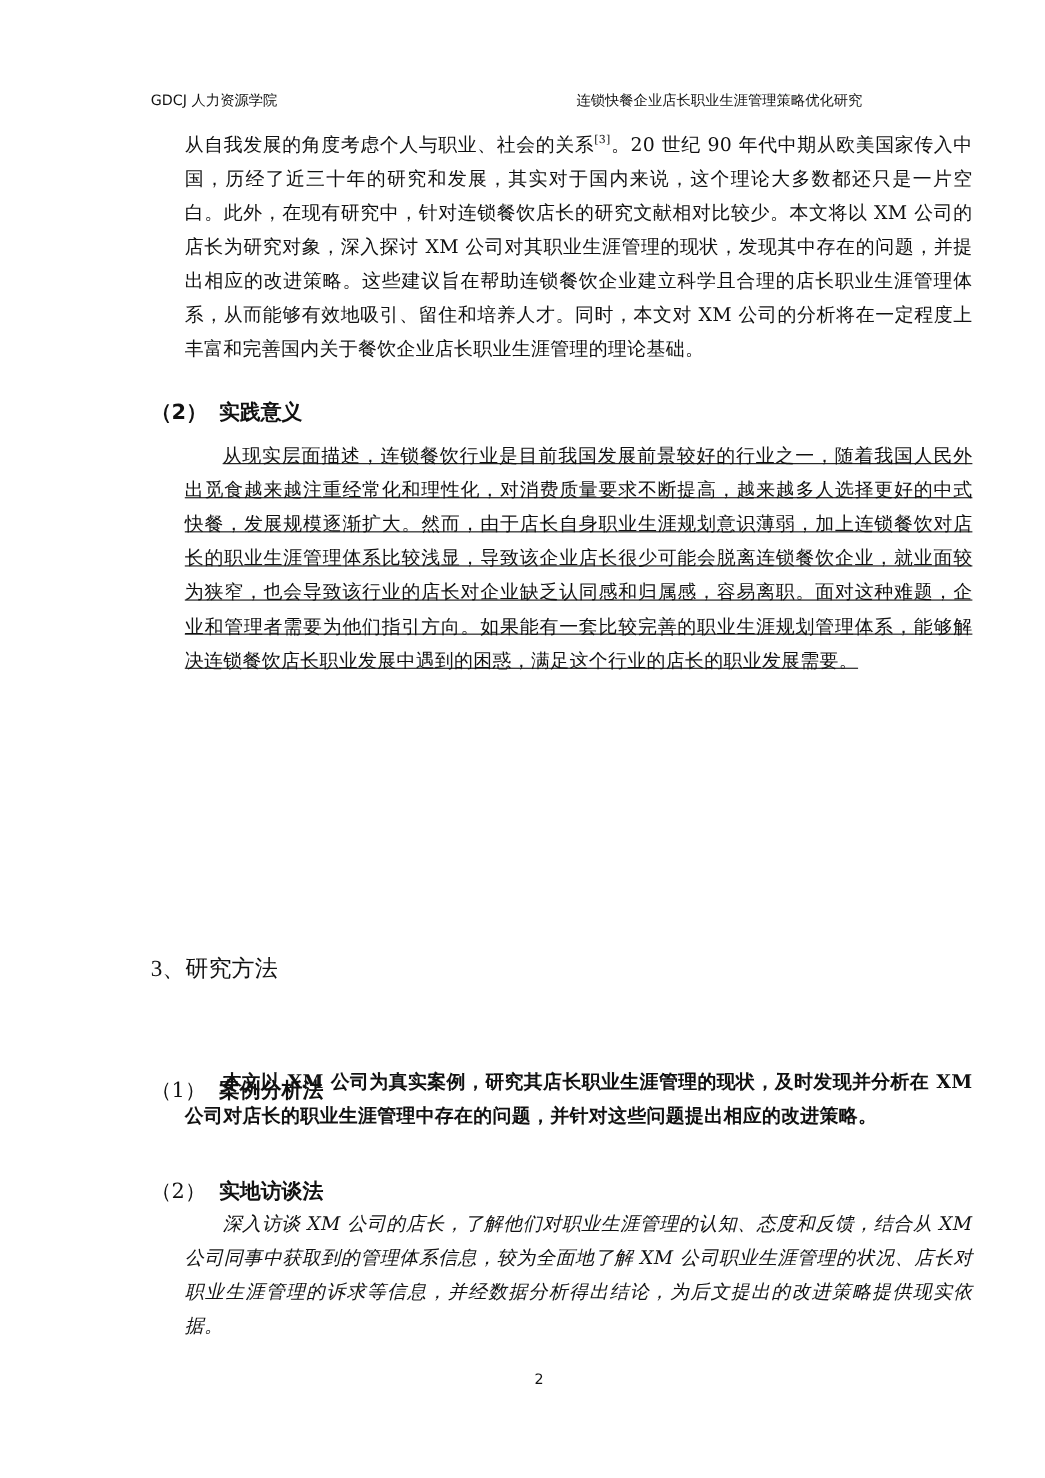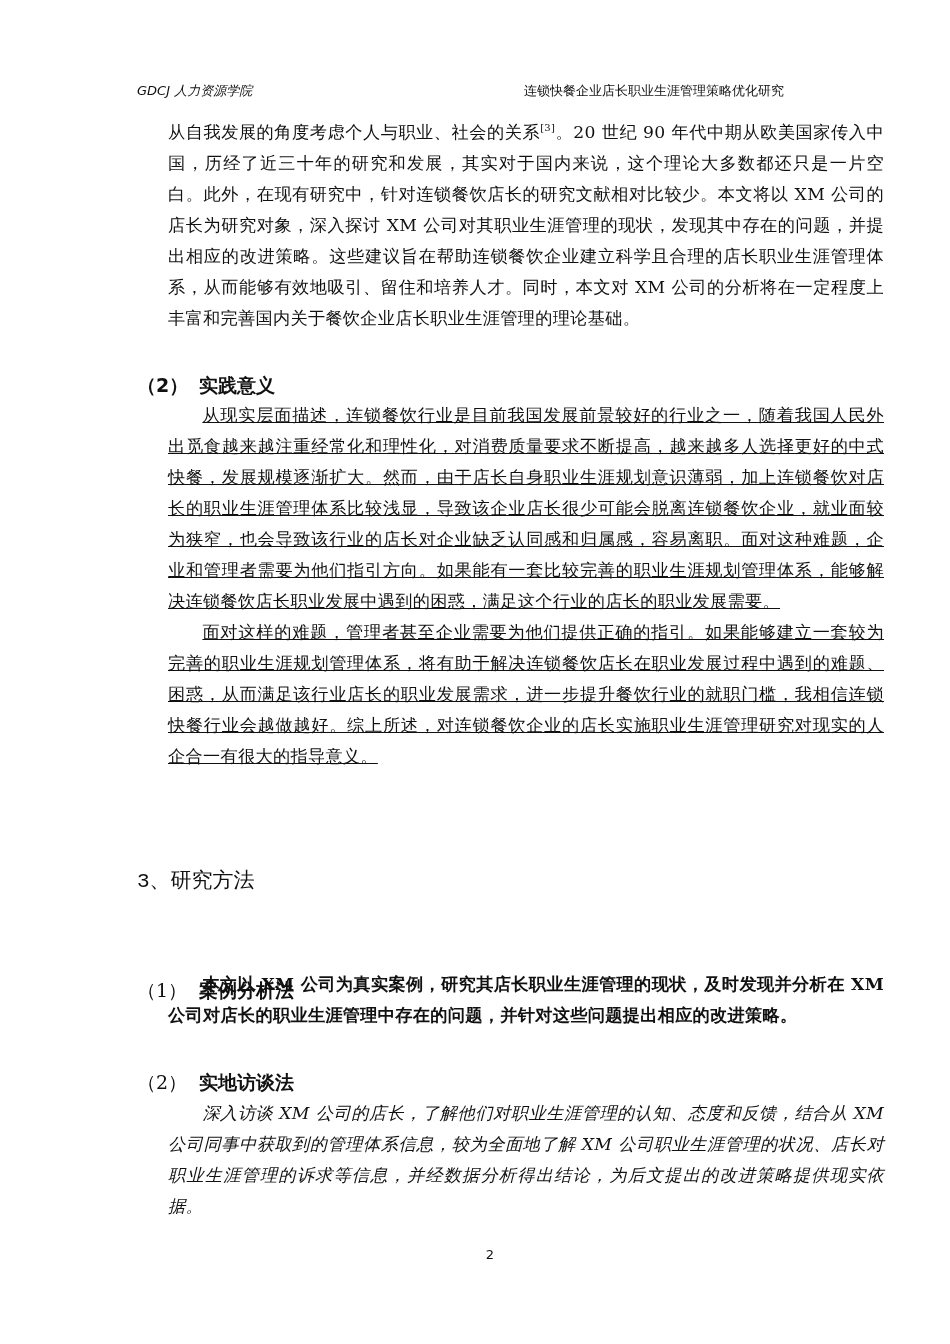--- a/index.html
+++ b/index.html
@@ -22,21 +22,20 @@
       width: 700px;
       height: 20px;
       font-family: "DejaVu Sans", "Liberation Sans", sans-serif;
       font-size: 13px;
       color: #111;
     }
     .page-header .left {
       position: absolute;
       left: 0;
       top: 0;
-      font-style: italic;
     }
     .page-header .right {
       position: absolute;
       left: 347px;
       top: 0;
       margin-left: 40px;
     }
     .body-text {
       position: absolute;
       left: 137px;
@@ -71,21 +70,21 @@
       display: inline-block;
       width: 62px;
     }
     .subhead.light .num {
       font-family: "DejaVu Serif", "Liberation Serif", serif;
       font-weight: normal;
     }
     .section-title {
       position: absolute;
       left: 137px;
-      font-family: Liberation Mono, monospace;
+      font-family: Liberation Serif, serif;
       font-size: 21px;
       color: #111;
     }
     .page-number {
       position: absolute;
       top: 1247px;
       left: 0;
       width: 980px;
       text-align: center;
       font-family: "DejaVu Sans", "Liberation Sans", sans-serif;
@@ -98,27 +97,26 @@
 
 <div class="page-header">
   <span class="left">GDCJ 人力资源学院</span>
   <span class="right">连锁快餐企业店长职业生涯管理策略优化研究</span>
 </div>
 
 <div class="body-text" style="top:117px;">
   <p><span>从自我发展的角度考虑个人与职业、社会的关系</span><sup class="cite">[3]</sup><span>。20 世纪 90 年代中期从欧美国家传入中国，历经了近三十年的研究和发展，其实对于国内来说，这个理论大多数都还只是一片空白。此外，在现有研究中，针对连锁餐饮店长的研究文献相对比较少。本文将以 XM 公司的店长为研究对象，深入探讨 XM 公司对其职业生涯管理的现状，发现其中存在的问题，并提出相应的改进策略。这些建议旨在帮助连锁餐饮企业建立科学且合理的店长职业生涯管理体系，从而能够有效地吸引、留住和培养人才。同时，本文对 XM 公司的分析将在一定程度上丰富和完善国内关于餐饮企业店长职业生涯管理的理论基础。</span></p>
 </div>
 
-<div class="subhead" style="top:373px;">
+<div class="subhead" style="top:362px;">
   <span class="num">（2）</span><span>实践意义</span>
 </div>
 
 <div class="body-text" style="top:400px;text-decoration:underline;">
   <p class="indent">从现实层面描述，连锁餐饮行业是目前我国发展前景较好的行业之一，随着我国人民外出觅食越来越注重经常化和理性化，对消费质量要求不断提高，越来越多人选择更好的中式快餐，发展规模逐渐扩大。然而，由于店长自身职业生涯规划意识薄弱，加上连锁餐饮对店长的职业生涯管理体系比较浅显，导致该企业店长很少可能会脱离连锁餐饮企业，就业面较为狭窄，也会导致该行业的店长对企业缺乏认同感和归属感，容易离职。面对这种难题，企业和管理者需要为他们指引方向。如果能有一套比较完善的职业生涯规划管理体系，能够解决连锁餐饮店长职业发展中遇到的困惑，满足这个行业的店长的职业发展需要。</p>
-  <p class="indent">面对这样的难题，管理者甚至企业需要为他们提供正确的指引。如果能够建立一套较为完善的职业生涯规划管理体系，将有助于解决连锁餐饮店长在职业发展过程中遇到的难题、困惑，从而满足该行业店长的职业发展需求，进一步提升餐饮行业的就职门槛，我相信连锁快餐行业会越做越好。综上所述，对连锁餐饮企业的店长实施职业生涯管理研究对现实的人企合一有很大的指导意义。</p>
 </div>
 
 <div class="section-title" style="top:866px;">3、研究方法</div>
 
 <div class="subhead light" style="top:978px;">
   <span class="num">（1）</span><span>案例分析法</span>
 </div>
 
 <div class="body-text" style="top:969px;font-weight:bold;">
   <p class="indent">本文以 XM 公司为真实案例，研究其店长职业生涯管理的现状，及时发现并分析在 XM 公司对店长的职业生涯管理中存在的问题，并针对这些问题提出相应的改进策略。</p>

